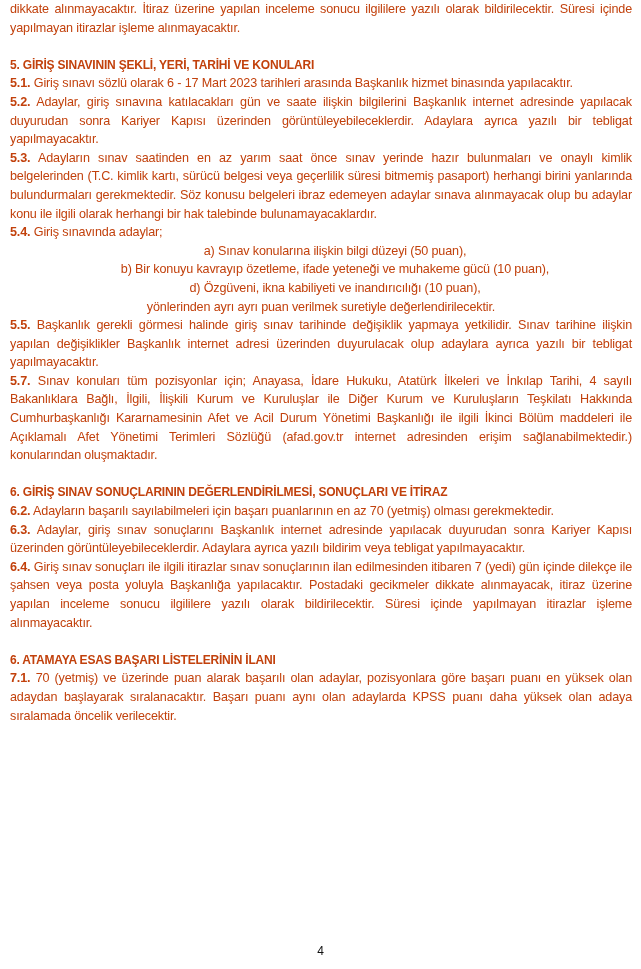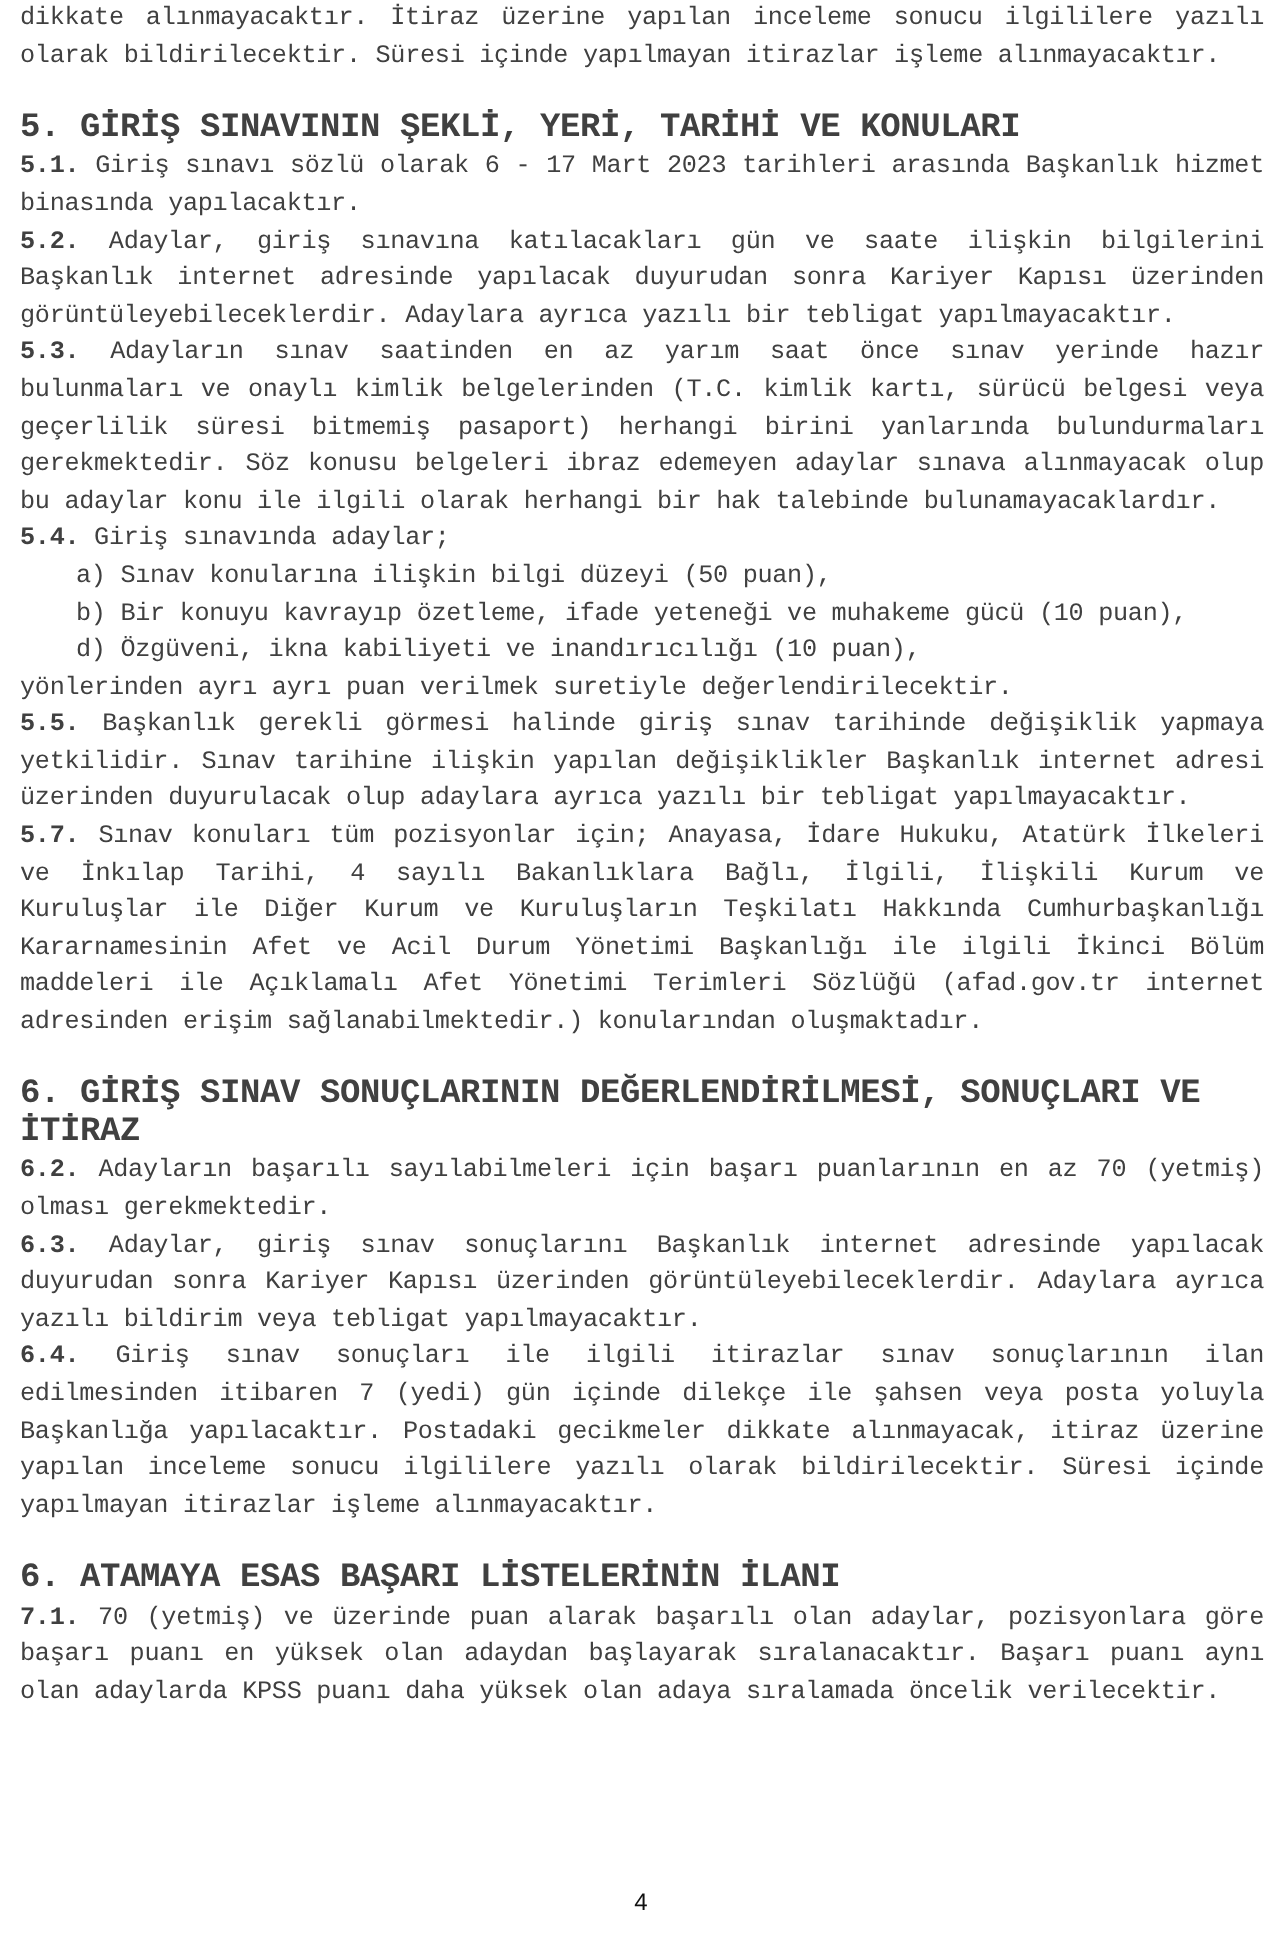--- a/index.html
+++ b/index.html
@@ -1,28 +1,28 @@
 <!DOCTYPE html>
 <html><head>
 <meta charset="utf-8">
 <style>
   html, body { margin: 0; padding: 0; background: #ffffff; }
   body { width: 641px; height: 969px; overflow: hidden; position: relative; }
   .page {
     position: absolute; left: 10px; top: 0px; width: 622px;
-    font-family: Liberation Mono, monospace;
-    font-size: 12.6px; line-height: 18.6px; color: #404040;
+    font-family: Liberation Sans, sans-serif;
+    font-size: 12.6px; line-height: 18.6px; color: #c2410c;
     letter-spacing: -0.15px;
   }
   p { margin: 0; text-align: justify; }
-  .last-left { text-align: left; }
+  .last-left { text-align: center; }
   .gap { height: 18.6px; }
-  h2 { margin: 0; font-size: 17px; font-weight: bold; line-height: 18.6px; letter-spacing: -0.2px; }
+  h2 { margin: 0; font-size: 12px; font-weight: bold; line-height: 18.6px; letter-spacing: -0.2px; }
   .num { font-weight: bold; }
-  .list-item { padding-left: 28px; text-align: left; }
+  .list-item { padding-left: 28px; text-align: center; }
   .page-number {
     position: absolute; top: 944px; left: 0; width: 641px; text-align: center;
     font-family: "Liberation Sans", sans-serif; font-size: 12px; color: #111;
   }
 </style>
 </head>
 <body>
 
 <div class="page">
 

